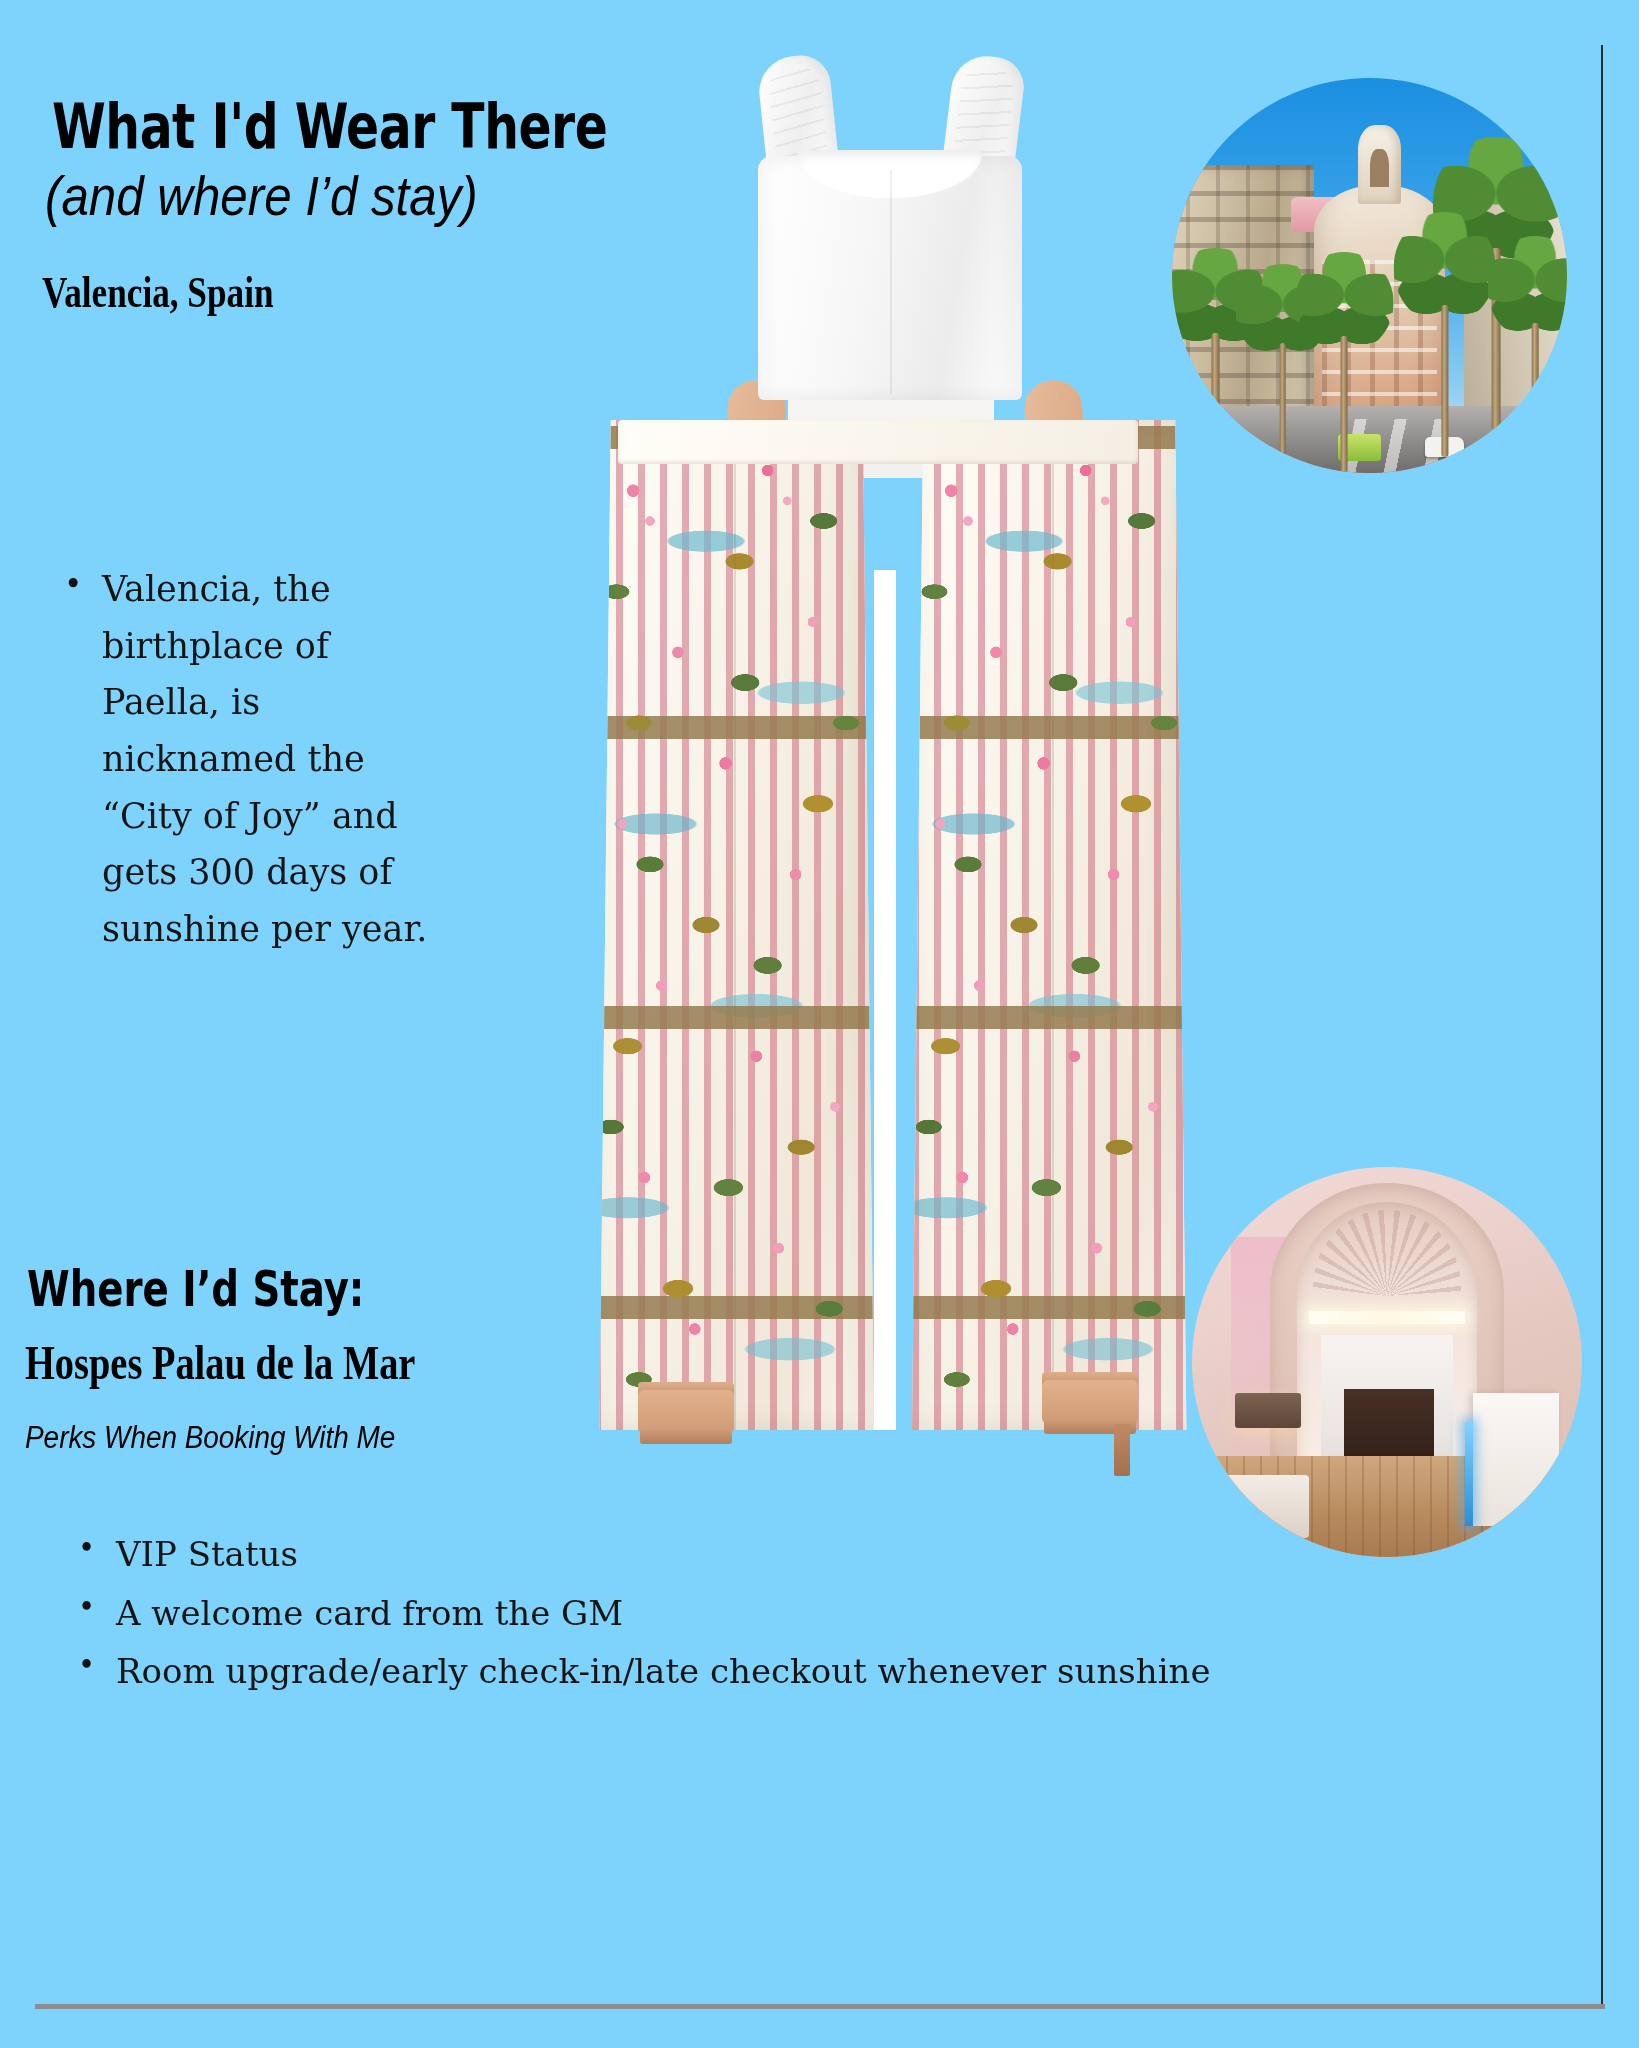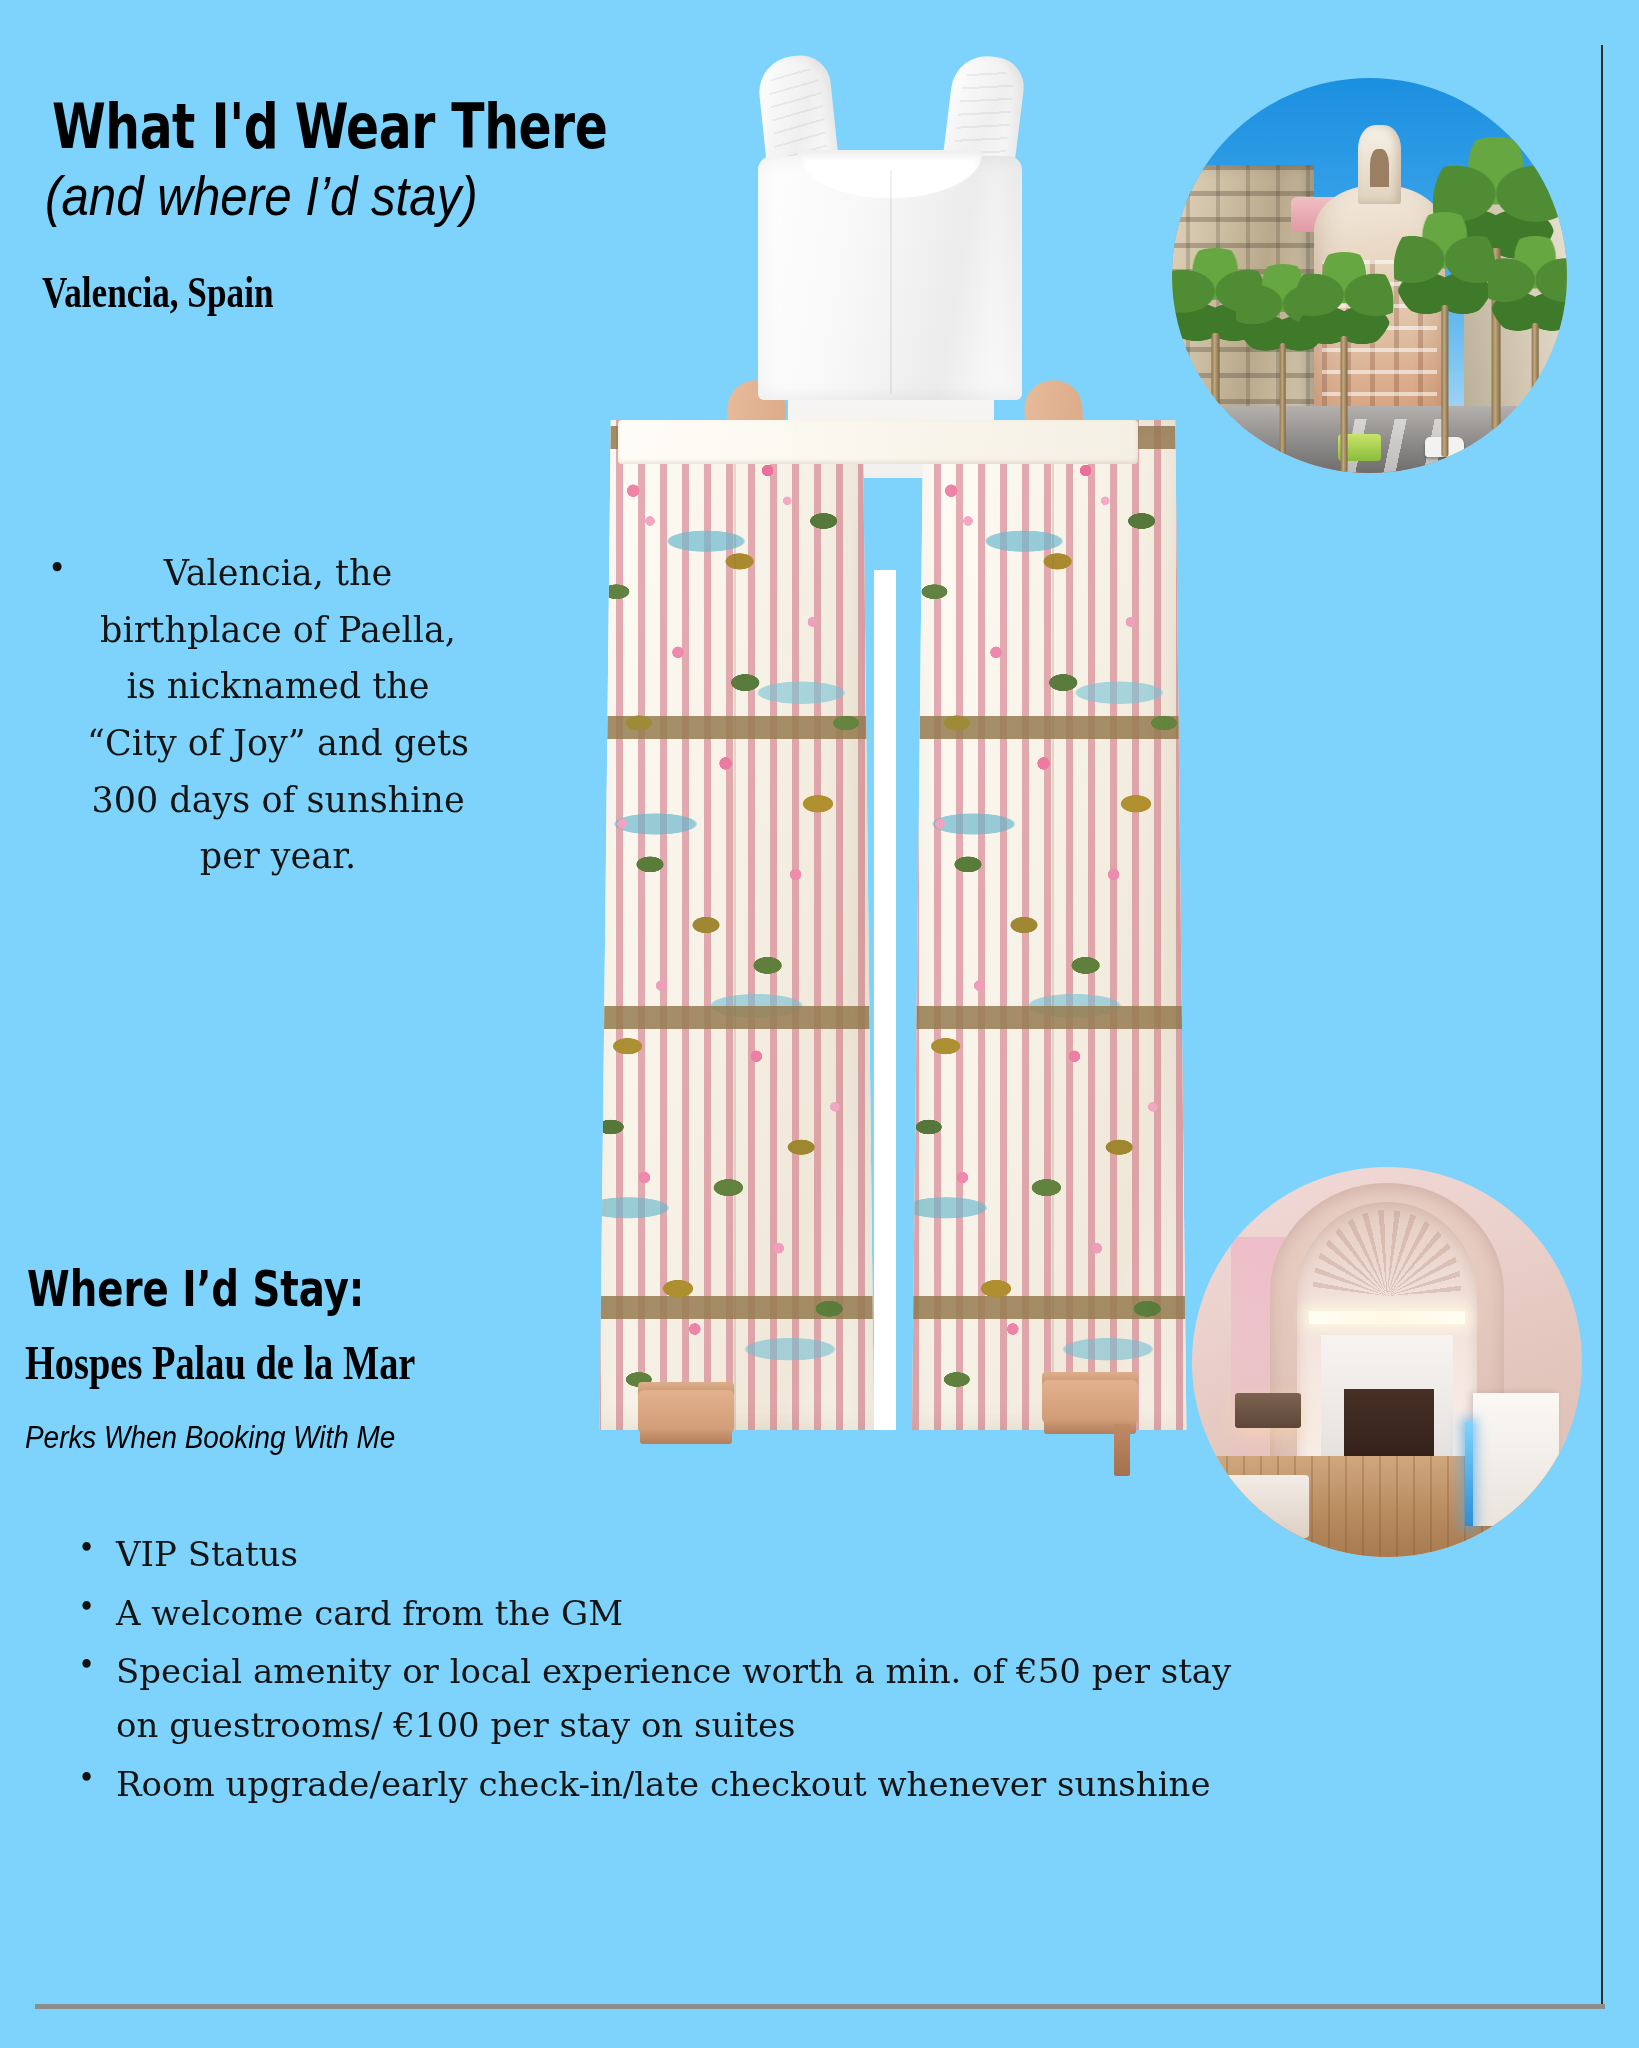--- a/index.html
+++ b/index.html
@@ -54,21 +54,21 @@
     position:absolute; left:42px; top:271px;
     font-size:44px; line-height:1.0;
     transform:scaleX(0.80); transform-origin:left center;
     white-space:nowrap;
   }
 
   
   #fact-block {
     position:absolute; left:40px; top:545px; width:430px;
   }
-  #fact-block ul { margin:0; padding:0; list-style:none;text-align:center; }
+  #fact-block ul { margin:16px; padding:0; list-style:none; }
   #fact-block li {
     position:relative; padding-left:46px;
     font-size:35px; line-height:1.62;
   }
   #fact-block li::before {
     content:"\2022"; position:absolute; left:8px; top:-2px;
     font-size:31px; color:#111;
   }
 
   
@@ -547,24 +547,20 @@
 
   <div id="perks-block">
     <ul>
       <li class="t-body">
         <span>VIP Status</span>
       </li>
       <li class="t-body">
         <span>A welcome card from the GM</span>
       </li>
       <li class="t-body">
-        <span>Special amenity or local experience worth a min. of €50 per stay</span>
-        <span class="cont">on guestrooms/ €100 per stay on suites</span>
-      </li>
-      <li class="t-body">
         <span>Room upgrade/early check-in/late checkout whenever sunshine</span>
       </li>
     </ul>
   </div>
 
   <div class="edge-right"></div>
   <div class="rule-bottom"></div>
 
 </div>
 

